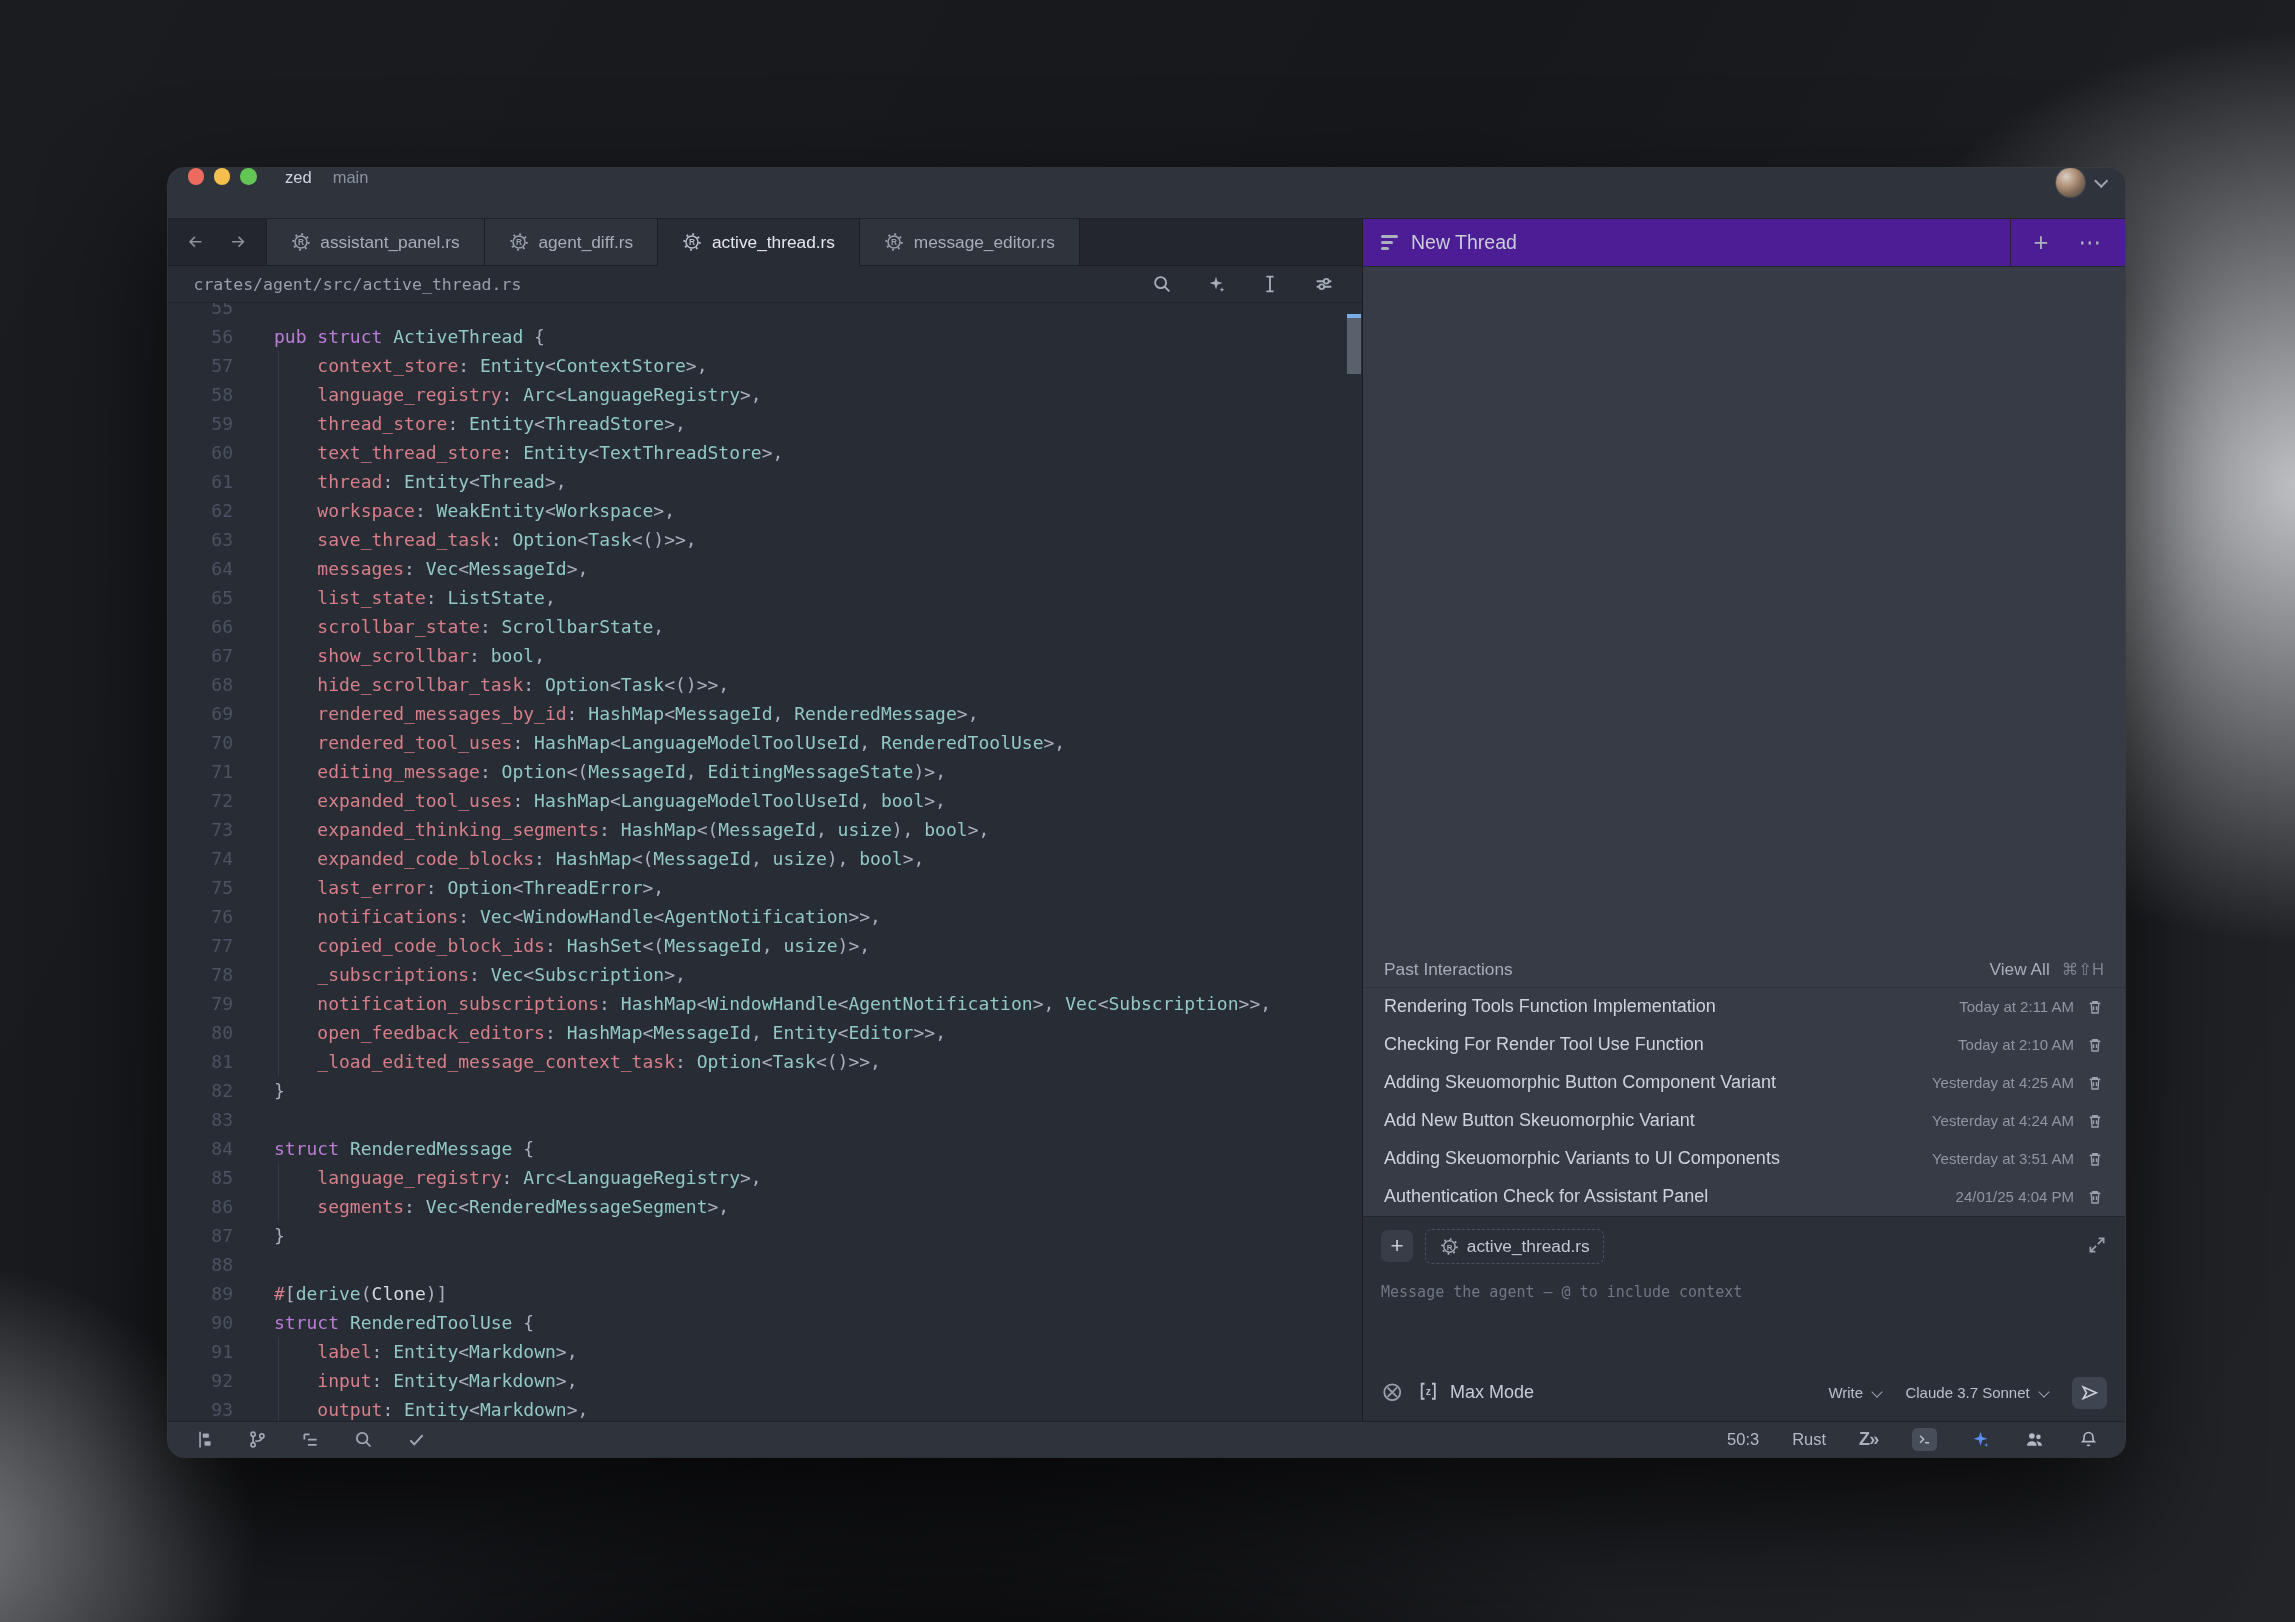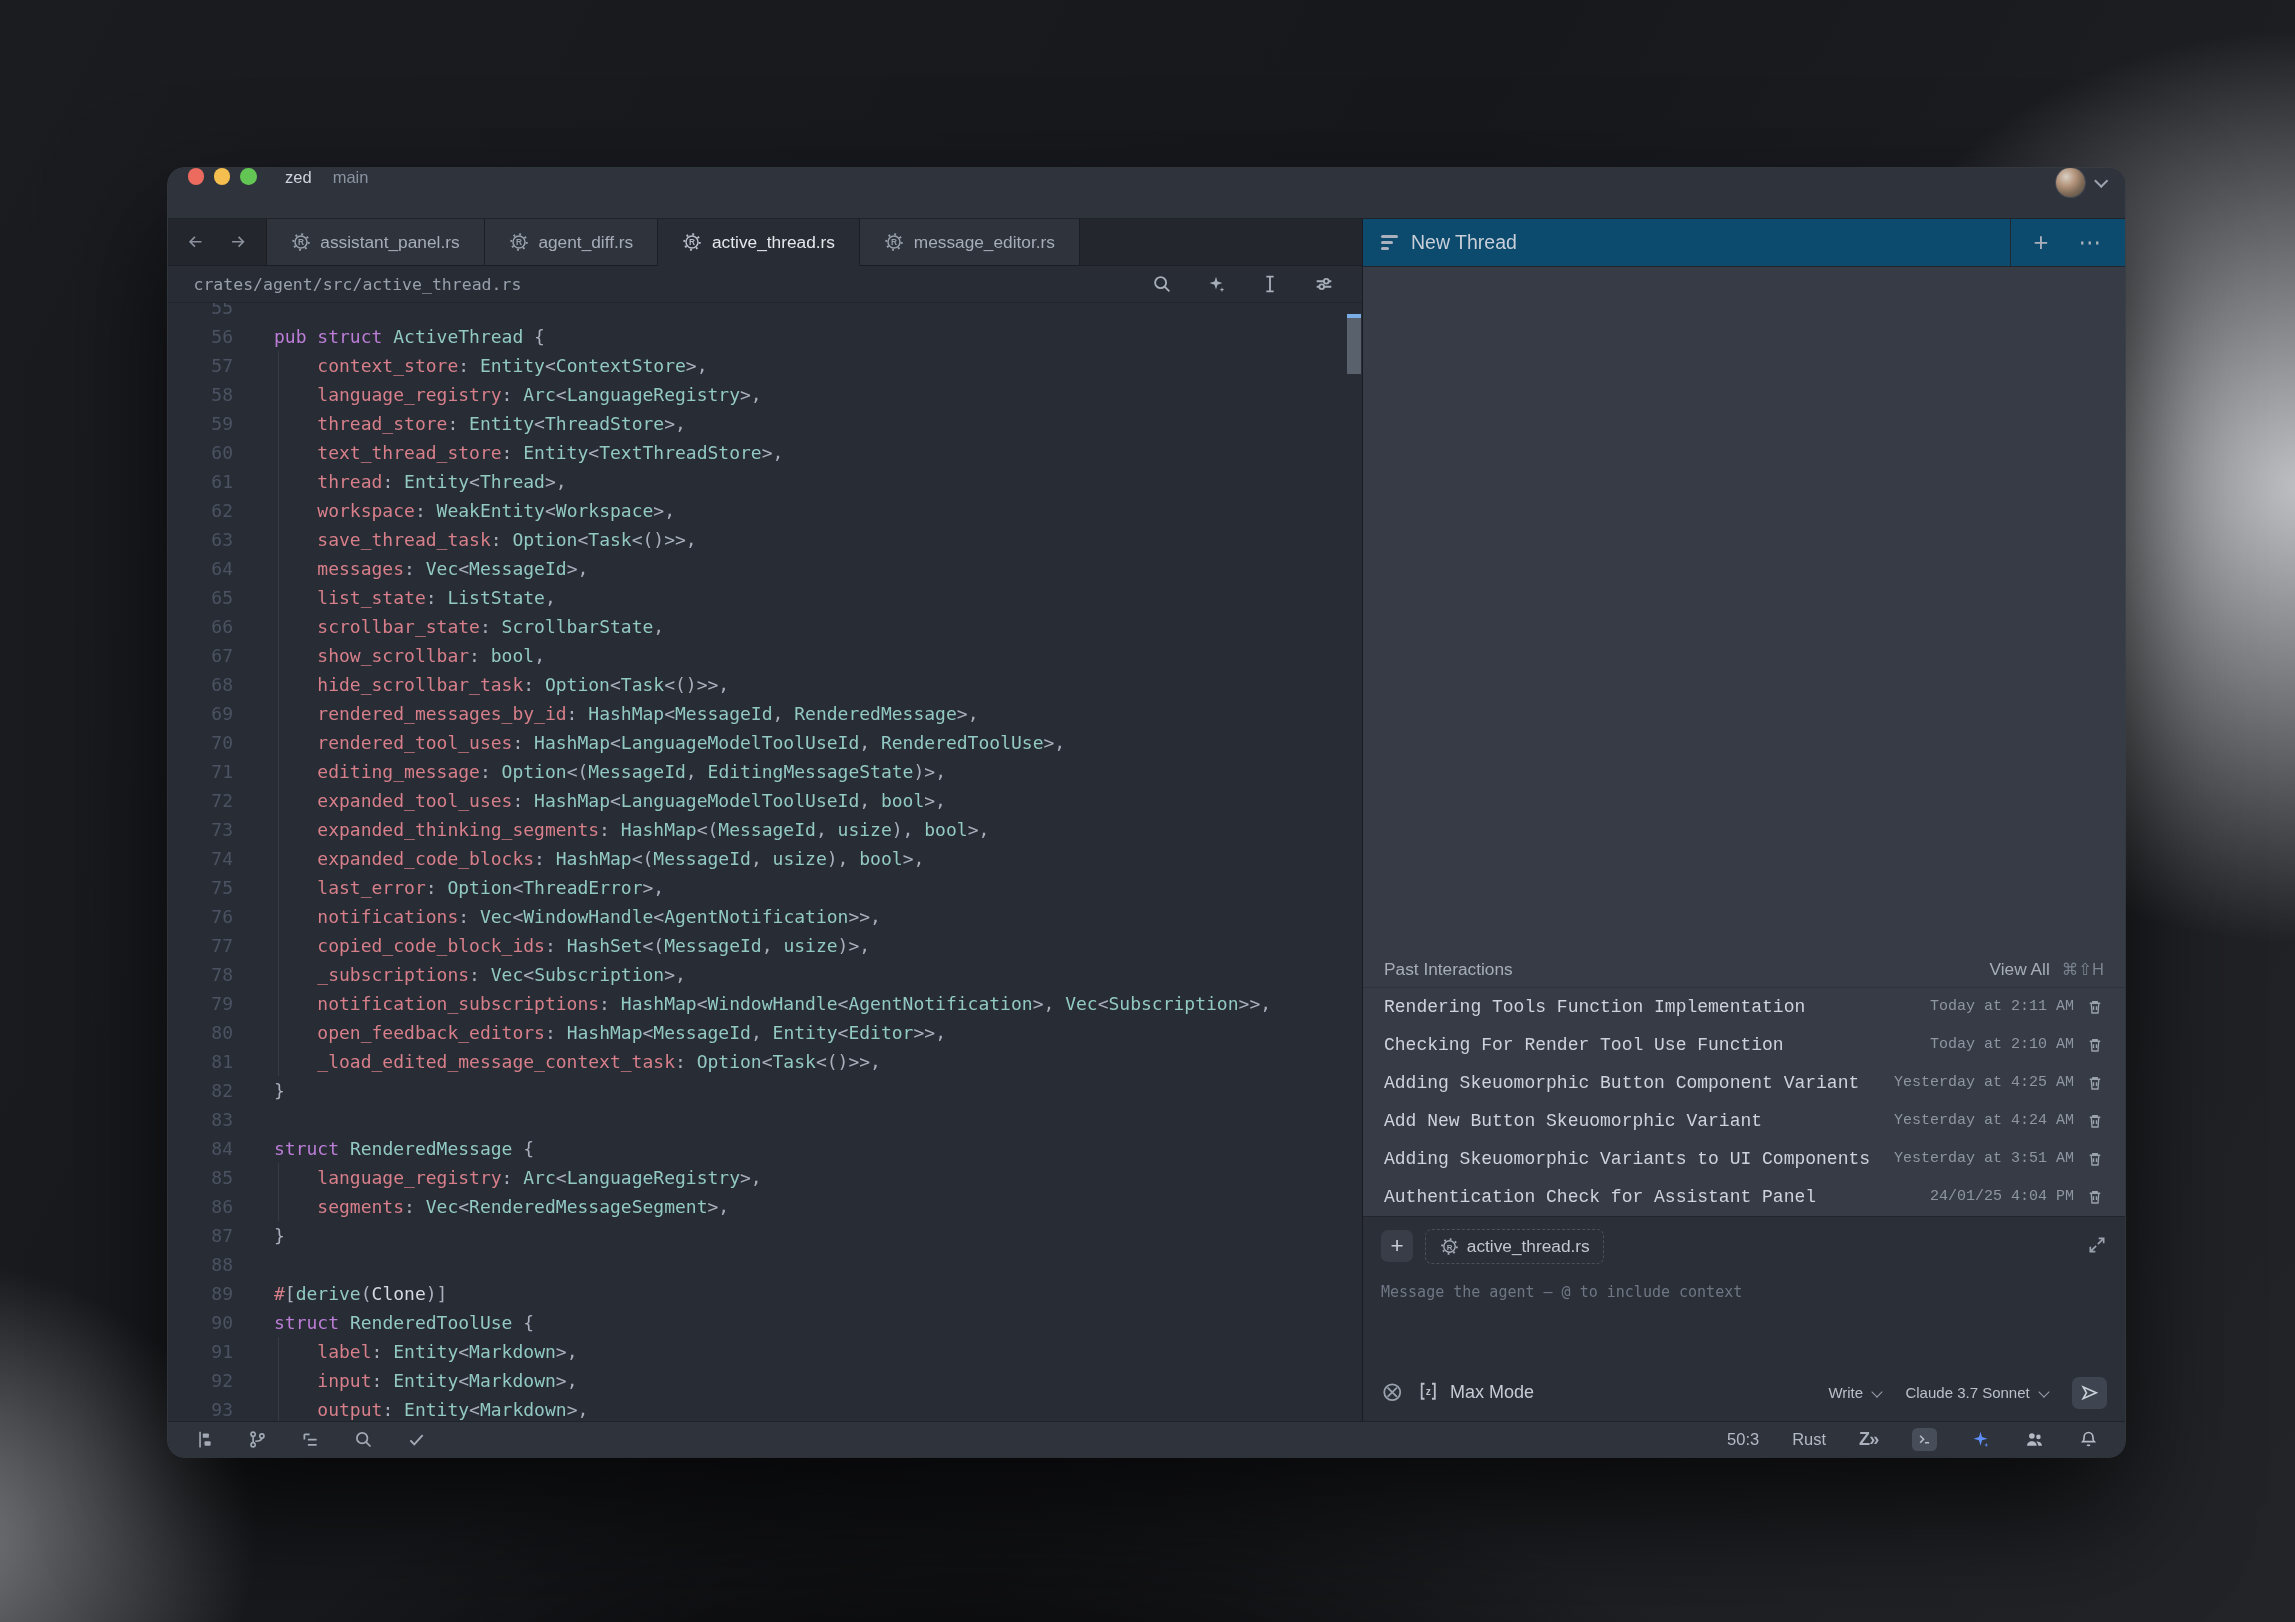--- a/index.html
+++ b/index.html
@@ -49,36 +49,36 @@
   .cl{display:flex;height:29px;line-height:29px;font-family:"DejaVu Sans Mono",monospace;font-size:18px;white-space:pre;}
   .ln{width:65px;flex:0 0 65px;text-align:right;color:#4b5363;}
   .lc{padding-left:41px;position:relative;}
   .cl.g .lc::before{content:"";position:absolute;left:45px;top:0;bottom:0;width:0.8px;background:#363c47;}
   .s-k{color:#bb7dd7;} .s-t{color:#92cac3;} .s-p{color:#d77f8a;} .s-d{color:#a8afbc;} .s-w{color:#d5dae1;}
   .vscroll{position:absolute;top:0;right:0;width:16.5px;bottom:0;}
   .vthumb{position:absolute;left:1.5px;right:1.5px;top:10.5px;height:60px;background:#59616d;}
   .vthumb::before{content:"";position:absolute;left:0;right:0;top:0;height:4.5px;background:#79aee6;}
   
   .agent-panel{flex:1;display:flex;flex-direction:column;background:#363b46;min-width:0;}
-  .ap-header{height:47px;flex:0 0 47px;background:#0c4a6e;border-bottom:0.8px solid #22262d;display:flex;align-items:center;padding:0 0 0 18px;}
+  .ap-header{height:47px;flex:0 0 47px;background:#4c1d95;border-bottom:0.8px solid #22262d;display:flex;align-items:center;padding:0 0 0 18px;}
   .menu-icon{display:inline-flex;flex-direction:column;gap:3.8px;margin-right:13.5px;}
   .menu-icon i{display:block;height:2.3px;background:#aab1bc;border-radius:1.5px;}
   .menu-icon i:nth-child(1){width:16.5px;} .menu-icon i:nth-child(2){width:12px;} .menu-icon i:nth-child(3){width:8.3px;}
   .ap-title{color:#c9cfd8;font-size:19.5px;}
   .ap-actions{margin-left:auto;align-self:stretch;display:flex;align-items:center;gap:30px;padding:0 22.5px;border-left:0.8px solid #22262d;color:#aab1bc;}
   .ap-plus{font-size:25.5px;line-height:1;} .ap-ellipsis{font-size:22.5px;letter-spacing:1.5px;}
   .thread-empty{flex:1;background:#363b46;}
   
   .history{flex:0 0 auto;}
   .hist-head{height:35px;display:flex;align-items:center;padding:0 21px;border-bottom:0.8px solid #2e333d;justify-content:space-between;}
   .hist-title{color:#a7aeb9;font-size:17.3px;}
   .hist-right{margin-left:auto;display:flex;align-items:center;gap:12px;}
   .view-all{color:#a7aeb9;font-size:17.3px;}
   .shortcut{color:#7b8490;font-size:16.5px;}
-  .hist-item{height:38px;display:flex;align-items:center;padding:0 21px;font-family:Liberation Mono, monospace;}
+  .hist-item{height:38px;display:flex;align-items:center;padding:0 21px;}
   .hist-item .ht{color:#ced3db;font-size:18px;white-space:nowrap;overflow:hidden;text-overflow:ellipsis;}
   .hist-item .hr{margin-left:auto;display:flex;align-items:center;gap:12px;flex:0 0 auto;}
   .hist-item .time{color:#8e96a2;font-size:15px;}
   .hist-item svg{width:18px;height:18px;color:#9aa2ae;}
   
   .composer{flex:0 0 182px;background:#2b2f38;border-top:0.8px solid #22252c;display:flex;flex-direction:column;padding:12px 18px 10.5px 18px;}
   .chip-row{display:flex;align-items:center;gap:12px;}
   .plus-btn{width:32px;height:32px;border-radius:6.8px;background:#383d47;color:#c6ccd5;font-size:22.5px;display:flex;align-items:center;justify-content:center;}
   .ctx-chip{height:33px;border:1.5px dashed #4a505c;border-radius:6.8px;display:flex;align-items:center;gap:8.3px;padding:0 13.5px;color:#c2c8d1;font-size:17.3px;}
   .ctx-chip svg{width:19px;height:19px;color:#a7aeb9;}

